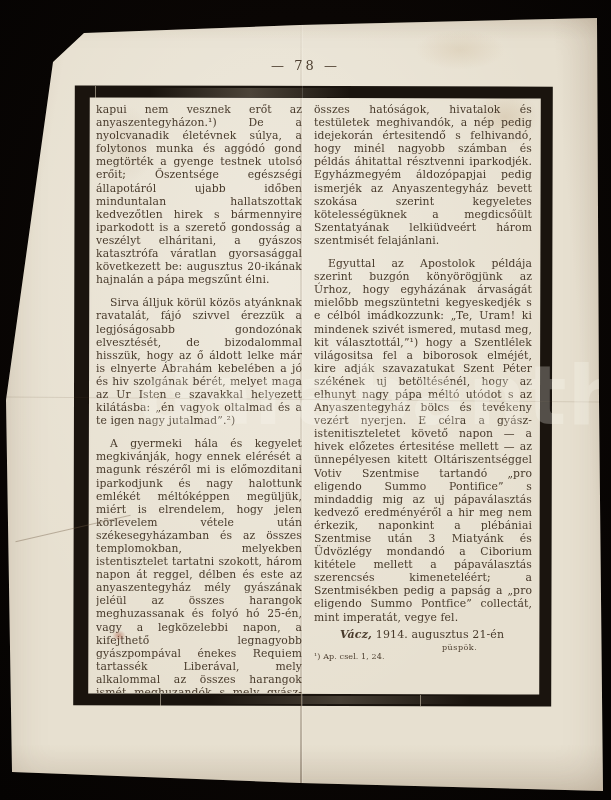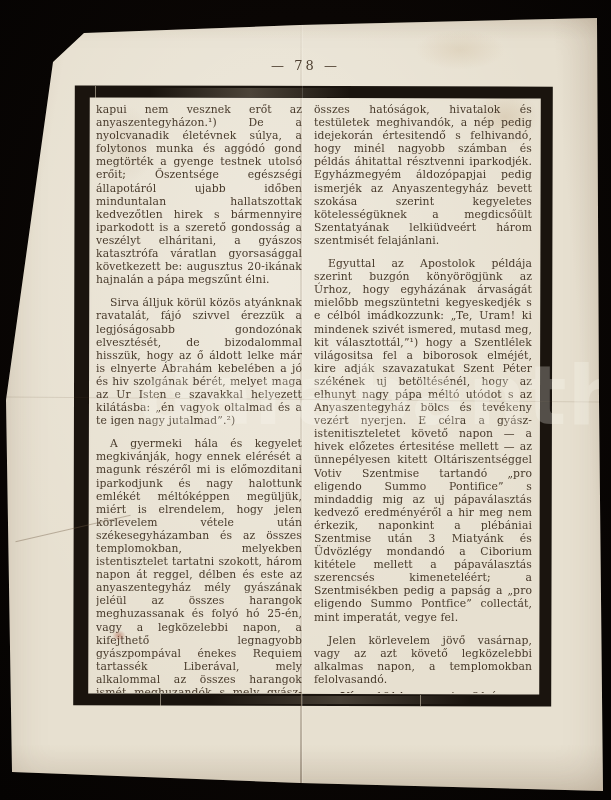--- a/index.html
+++ b/index.html
@@ -92,25 +92,25 @@
     <div class="content">
       <div class="col left">
         <p>kapui nem vesznek erőt az anyaszentegyházon.¹) De a nyolcvanadik életévnek súlya, a folytonos munka és aggódó gond megtörték a gyenge testnek utolsó erőit; Őszentsége egészségi állapotáról ujabb időben minduntalan hallatszottak kedvezőtlen hirek s bármennyire iparkodott is a szerető gondosság a veszélyt elháritani, a gyászos katasztrófa váratlan gyorsasággal következett be: augusztus 20-ikának hajnalán a pápa megszűnt élni.</p>
         <p>Sirva álljuk körül közös atyánknak ravatalát, fájó szivvel érezzük a legjóságosabb gondozónak elvesztését, de bizodalommal hisszük, hogy az ő áldott lelke már is elnyerte Ábrahám kebelében a jó és hiv szolgának bérét, melyet maga az Ur Isten e szavakkal helyezett kilátásba: „én vagyok oltalmad és a te igen nagy jutalmad”.²)</p>
         <p>A gyermeki hála és kegyelet megkivánják, hogy ennek elérését a magunk részéről mi is előmozditani iparkodjunk és nagy halottunk emlékét méltóképpen megüljük, miért is elrendelem, hogy jelen körlevelem vétele után székesegyházamban és az összes templomokban, melyekben istentisztelet tartatni szokott, három napon át reggel, délben és este az anyaszentegyház mély gyászának jeléül az összes harangok meghuzassanak és folyó hó 25-én, vagy a legközelebbi napon, a kifejthető legnagyobb gyászpompával énekes Requiem tartassék Liberával, mely alkalommal az összes harangok ismét meghuzandók s mely gyász-istentiszteletre az</p>
 
       </div>
       <div class="col right">
         <p>összes hatóságok, hivatalok és testületek meghivandók, a nép pedig idejekorán értesitendő s felhivandó, hogy minél nagyobb számban és példás áhitattal résztvenni iparkodjék. Egyházmegyém áldozópapjai pedig ismerjék az Anyaszentegyház bevett szokása szerint kegyeletes kötelességüknek a megdicsőült Szentatyának lelkiüdveért három szentmisét felajánlani.</p>
         <p>Egyuttal az Apostolok példája szerint buzgón könyörögjünk az Úrhoz, hogy egyházának árvaságát mielőbb megszüntetni kegyeskedjék s e célból imádkozzunk: „Te, Uram! ki mindenek szivét ismered, mutasd meg, kit választottál,”¹) hogy a Szentlélek világositsa fel a biborosok elméjét, kire adják szavazatukat Szent Péter székének uj betöltésénél, hogy az elhunyt nagy pápa méltó utódot s az Anyaszentegyház bölcs és tevékeny vezért nyerjen. E célra a gyász-istenitiszteletet követő napon — a hivek előzetes értesitése mellett — az ünnepélyesen kitett Oltáriszentséggel Votiv Szentmise tartandó „pro eligendo Summo Pontifice” s mindaddig mig az uj pápaválasztás kedvező eredményéről a hir meg nem érkezik, naponkint a plébániai Szentmise után 3 Miatyánk és Üdvözlégy mondandó a Ciborium kitétele mellett a pápaválasztás szerencsés kimeneteléért; a Szentmisékben pedig a papság a „pro eligendo Summo Pontfice” collectát, mint imperatát, vegye fel.</p>
-        <p>Jelen körlevelem jövő vasárnap, vagy az azt követő legközelebbi alkalmas napon, a templomokban felolvasandó.</p>
         <div class="dateline">
           <span class="place">Vácz, </span><span>1914. augusztus 21-én</span>
         </div>
         <div class="sig-title">püspök.</div>
+        <div class="footnote-right">¹) Ap. csel. 1, 24.</div>
       </div>
     </div>
 
     <div class="fold-v"></div>
     <div class="fold-v-hl"></div>
     <div class="crease-h"></div>
     <div class="scratch"></div>
     <div class="stain s3"></div>
 
     <div class="watermark">darabanth</div>

